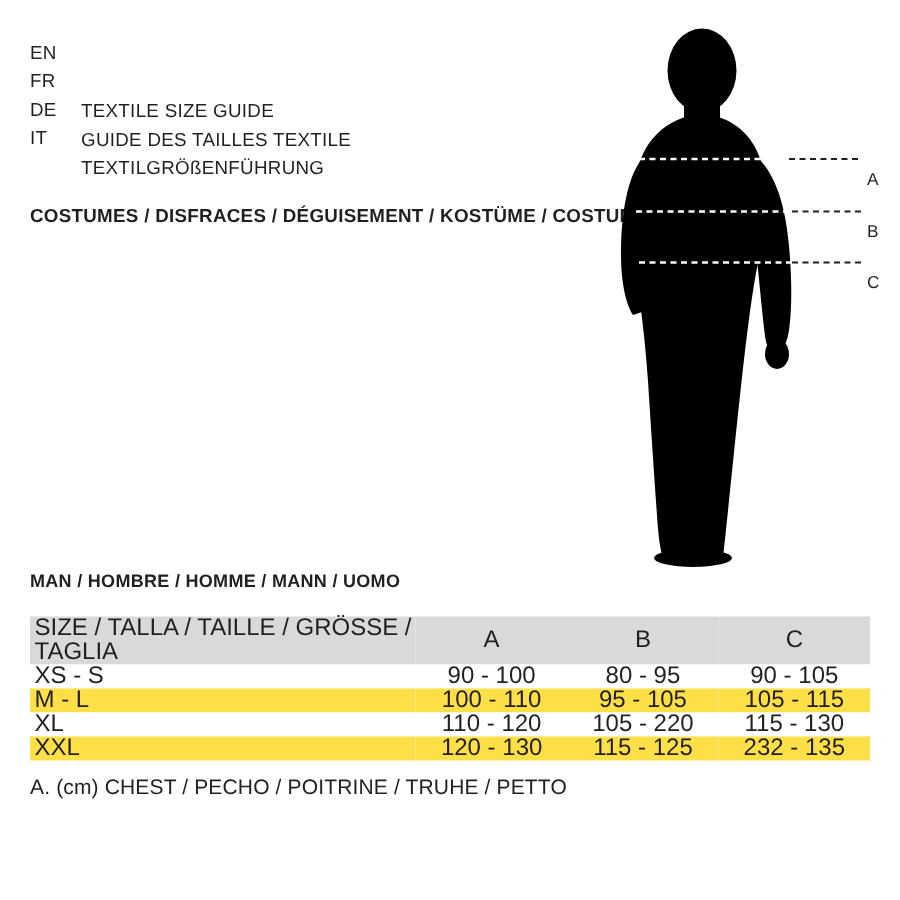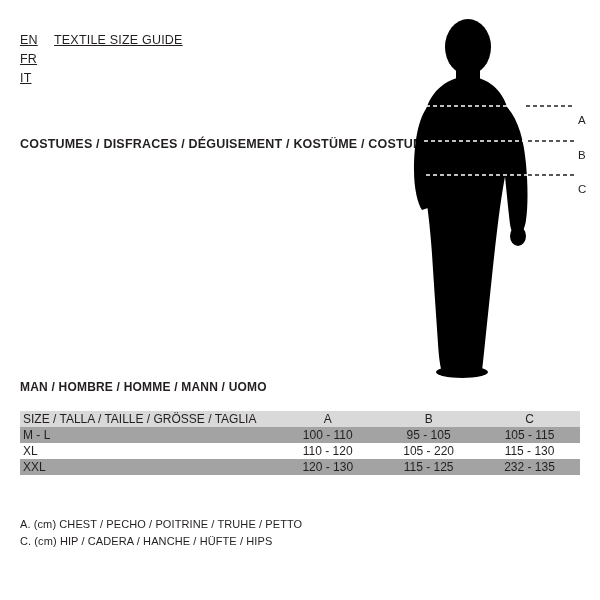--- a/index.html
+++ b/index.html
@@ -22,33 +22,33 @@
 
   
   .lang-block {
     position: absolute;
     left: 20px;
     top: 28px;
     width: 380px;
   }
   .lang-row {
     display: flex;
-    align-items: flex-end;
+    align-items: flex-start;
     height: 19px;
     font-size: 12.5px;
     letter-spacing: .2px;
-    text-decoration: underline;
   }
   .lang-code {
     width: 34px;
     flex: 0 0 34px;
     font-size: 12.5px;
   }
   .lang-text {
     font-size: 12.5px;
+    margin-top: 39px;
   }
 
   .costumes-line {
     position: absolute;
     left: 20px;
     top: 137px;
     font-size: 12.5px;
     font-weight: bold;
     letter-spacing: .2px;
   }
@@ -81,21 +81,21 @@
     font-size: 12px;
     font-weight: bold;
     letter-spacing: .2px;
   }
   table.size-table {
     position: absolute;
     left: 20px;
     top: 411px;
     width: 560px;
     border-collapse: collapse;
-    font-size: 12px;
+    font-size: 16px;
   }
   table.size-table th,
   table.size-table td {
     padding: 0;
     height: 16px;
     line-height: 16px;
     font-weight: normal;
     text-align: center;
     vertical-align: middle;
   }
@@ -106,51 +106,56 @@
     width: 252px;
   }
   table.size-table th.m-col,
   table.size-table td.m-col {
     width: 100px;
   }
   table.size-table thead tr {
     background: #d9d9d9;
   }
   table.size-table tbody tr.odd {
-    background: #a3a3a3;
+    background: #fde047;
   }
   table.size-table tbody tr.even {
     background: #ffffff;
   }
 
   
   .notes {
     position: absolute;
     left: 20px;
     top: 516px;
   }
   .note-row {
-    font-size: 11px;
+    font-size: 14px;
     height: 17px;
     line-height: 17px;
     letter-spacing: .1px;
   }
 </style>
 </head>
 <body>
 
 <div class="page">
 
   <div class="lang-block">
     <div class="lang-row">
       <span class="lang-code">EN</span>
       <span class="lang-text">TEXTILE SIZE GUIDE</span>
     </div>
     <div class="lang-row">
       <span class="lang-code">FR</span>
+      <span class="lang-text">GUIDE DES TAILLES TEXTILE</span>
+    </div>
+    <div class="lang-row">
+      <span class="lang-code">DE</span>
+      <span class="lang-text">TEXTILGRÖßENFÜHRUNG</span>
     </div>
     <div class="lang-row">
       <span class="lang-code">IT</span>
     </div>
   </div>
 
   <div class="costumes-line">COSTUMES / DISFRACES / DÉGUISEMENT / KOSTÜME / COSTUMI</div>
 
   <div class="figure-wrap">
     <svg width="190" height="370" viewBox="0 0 190 370">
@@ -212,20 +217,26 @@
   <table class="size-table">
     <thead>
       <tr>
         <th class="size-col">SIZE / TALLA / TAILLE / GRÖSSE / TAGLIA</th>
         <th class="m-col">A</th>
         <th class="m-col">B</th>
         <th class="m-col">C</th>
       </tr>
     </thead>
     <tbody>
+      <tr class="even">
+        <td class="size-col">XS - S</td>
+        <td class="m-col">90 - 100</td>
+        <td class="m-col">80 - 95</td>
+        <td class="m-col">90 - 105</td>
+      </tr>
       <tr class="odd">
         <td class="size-col">M - L</td>
         <td class="m-col">100 - 110</td>
         <td class="m-col">95 - 105</td>
         <td class="m-col">105 - 115</td>
       </tr>
       <tr class="even">
         <td class="size-col">XL</td>
         <td class="m-col">110 - 120</td>
         <td class="m-col">105 - 220</td>
@@ -235,16 +246,15 @@
         <td class="size-col">XXL</td>
         <td class="m-col">120 - 130</td>
         <td class="m-col">115 - 125</td>
         <td class="m-col">232 - 135</td>
       </tr>
     </tbody>
   </table>
 
   <div class="notes">
     <div class="note-row">A. (cm) CHEST / PECHO / POITRINE / TRUHE / PETTO</div>
-    <div class="note-row">C. (cm) HIP / CADERA / HANCHE / HÜFTE / HIPS</div>
   </div>
 
 </div>
 
 </body></html>

